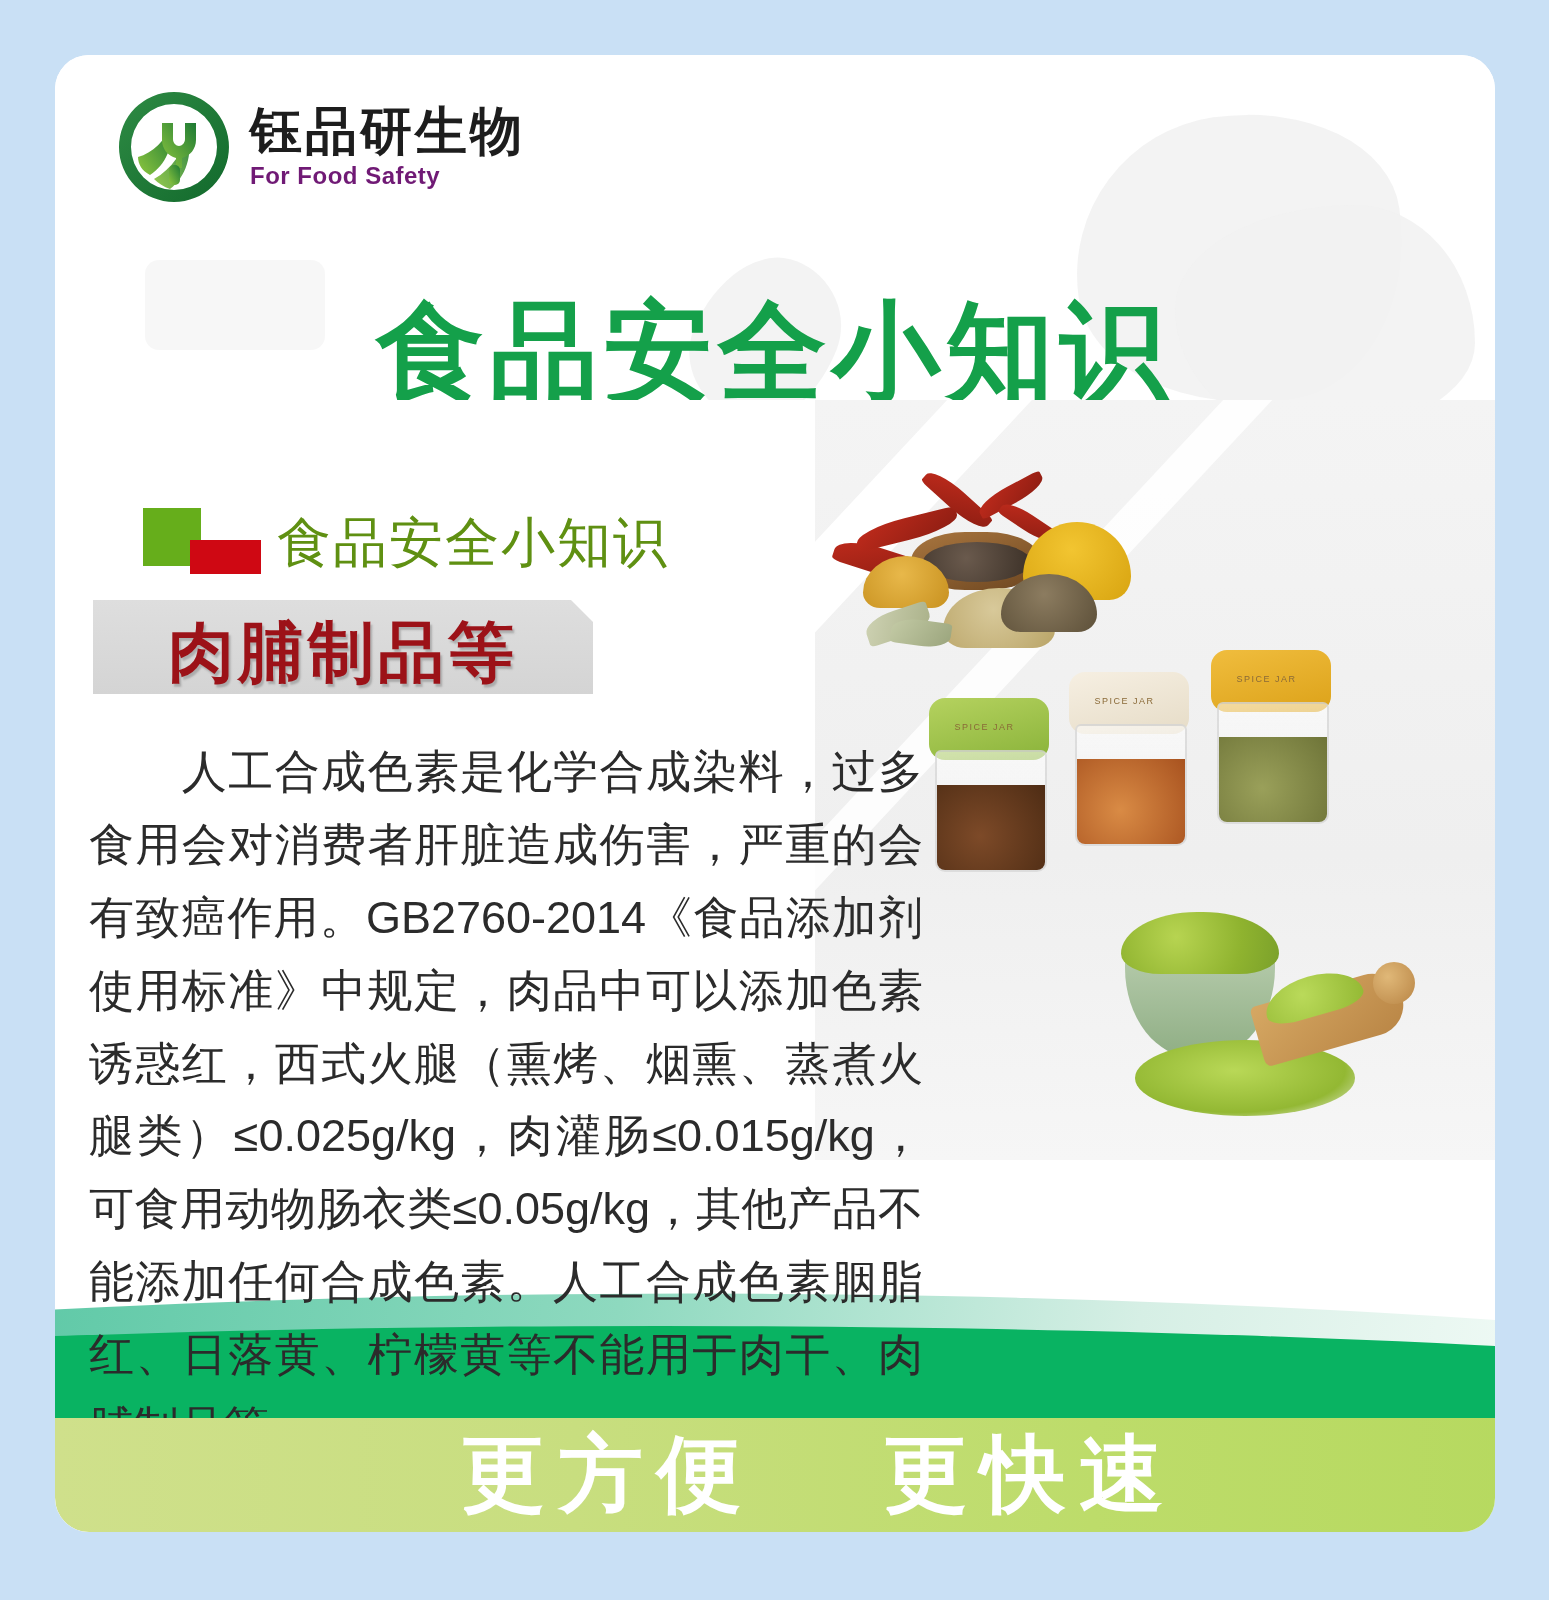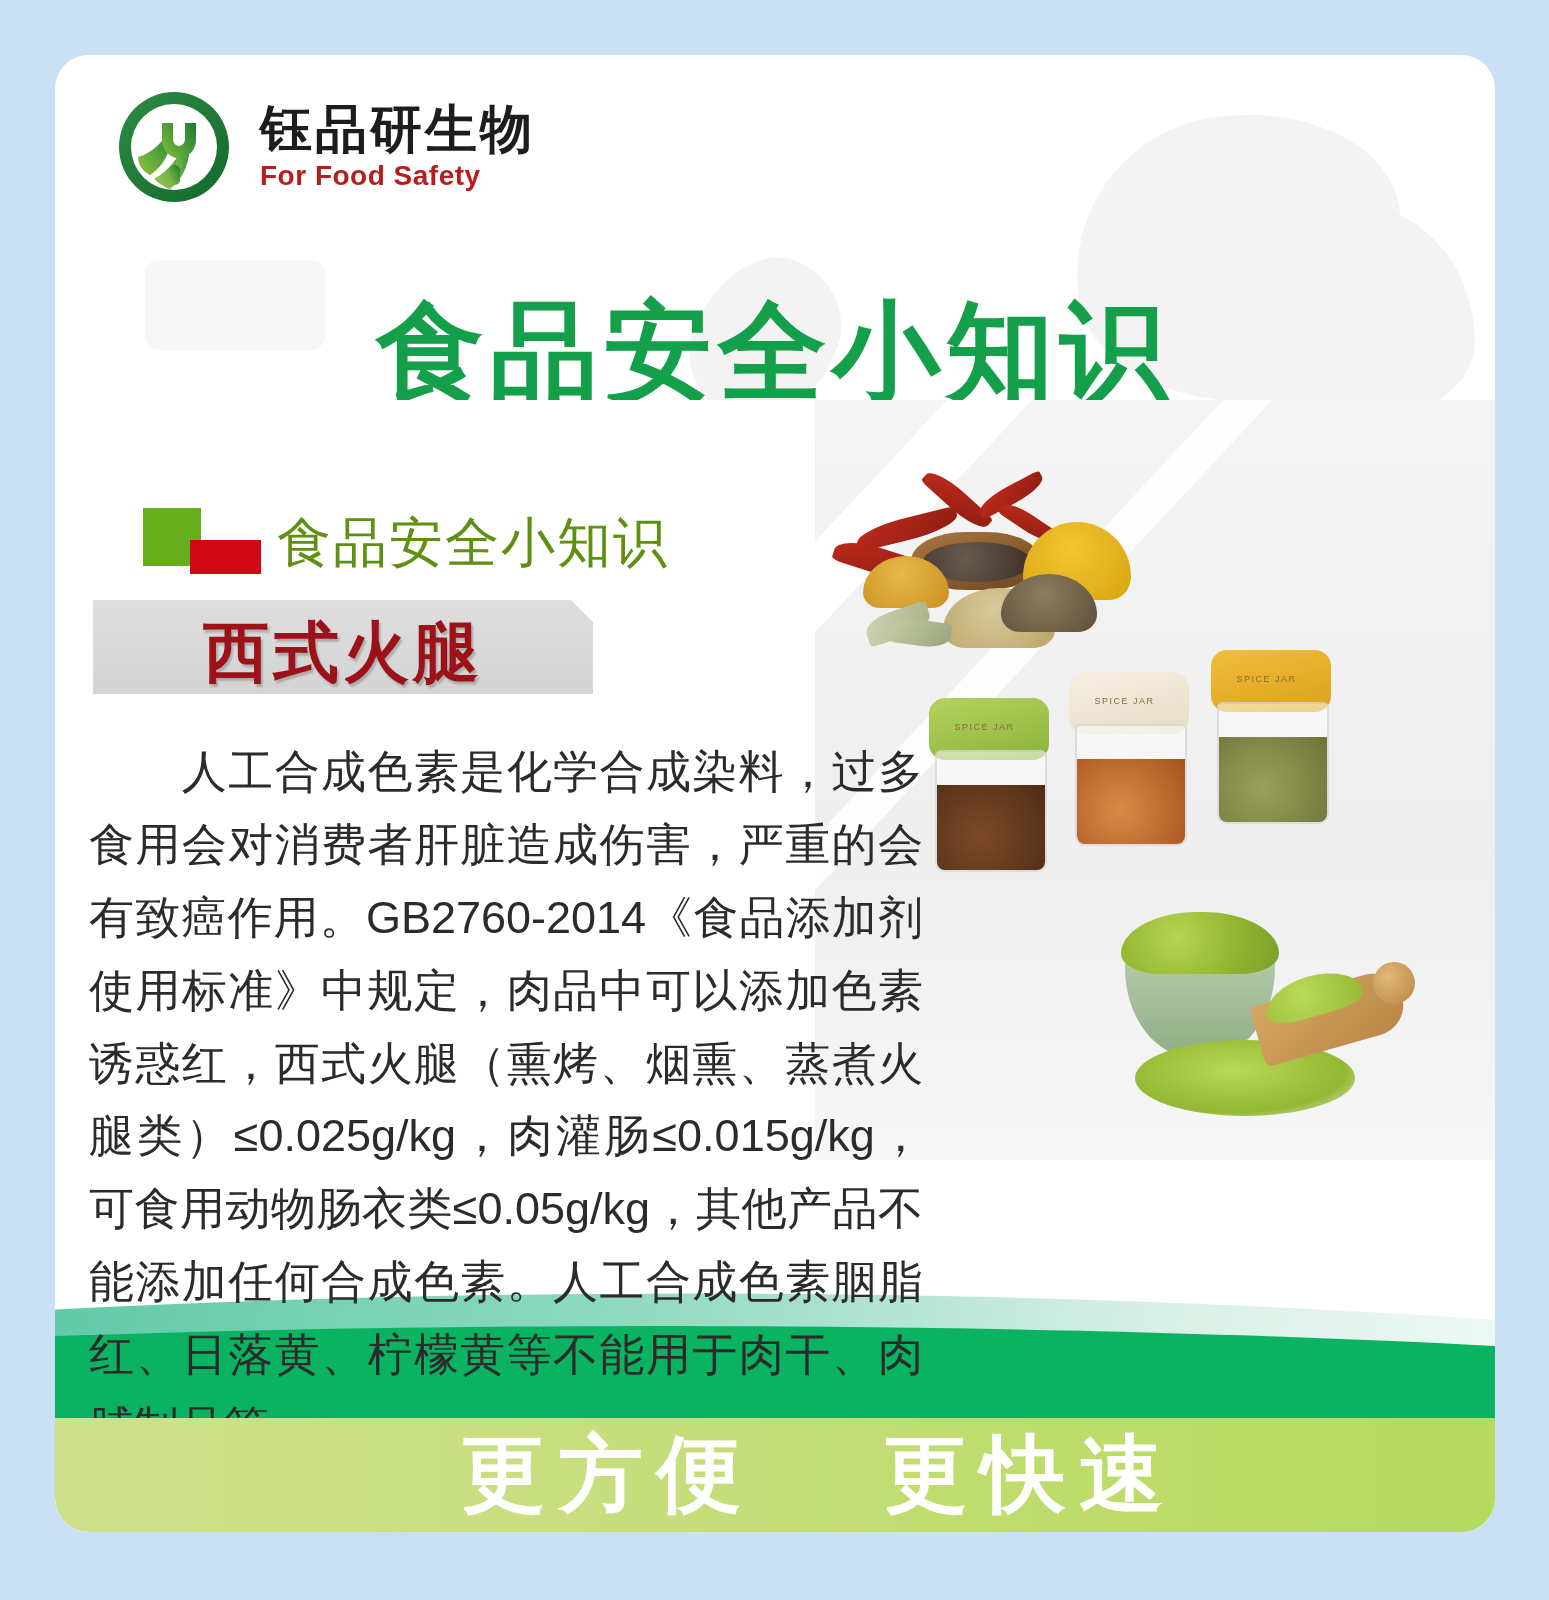--- a/index.html
+++ b/index.html
@@ -47,32 +47,32 @@
     transform:rotate(22deg);
   }
   #splash-d{
     left:90px;top:205px;width:180px;height:90px;
     border-radius:14px;
     opacity:.55;
   }
 
   #logo-block{
     position:absolute;left:55px;top:28px;
-    display:flex;align-items:center;gap:22px;
+    display:flex;align-items:center;gap:12px;
   }
   #logo-mark{
     width:128px;height:128px;position:relative;flex:0 0 auto;
   }
   #logo-text{display:flex;flex-direction:column;justify-content:center;}
   #brand-cn{
     font-size:52px;font-weight:bold;color:#1d1d1d;letter-spacing:3px;
     line-height:1.05;
   }
   #brand-en{
-    font-size:28px;font-weight:bold;color:#b91c1c;letter-spacing:.5px;
+    font-size:24px;font-weight:bold;color:#701a75;letter-spacing:.5px;
     margin-top:4px;
   }
 
   #tagline{
     position:absolute;right:48px;top:68px;
     font-size:54px;font-weight:bold;color:#141414;letter-spacing:2px;
     white-space:nowrap;
   }
 
   #main-title{
@@ -333,21 +333,21 @@
 
     <div id="wave-light"></div>
     <div id="wave-solid"></div>
     <div id="green-base"></div>
 
     <div id="mark-green"></div>
     <div id="mark-red"></div>
     <div id="section-title">食品安全小知识</div>
 
     <div id="badge"></div>
-    <div id="badge-text">西式火腿</div>
+    <div id="badge-text">肉脯制品等</div>
 
     <div id="paragraph">
       <p>　　人工合成色素是化学合成染料，过多食用会对消费者肝脏造成伤害，严重的会有致癌作用。GB2760-2014《食品添加剂使用标准》中规定，肉品中可以添加色素诱惑红，西式火腿（熏烤、烟熏、蒸煮火腿类）≤0.025g/kg，肉灌肠≤0.015g/kg，可食用动物肠衣类≤0.05g/kg，其他产品不能添加任何合成色素。人工合成色素胭脂红、日落黄、柠檬黄等不能用于肉干、肉脯制品等。</p>
     </div>
   </div>
 
   <div id="footer">
     <div id="footer-text">
       <span>更方便</span>
       <span class="footer-gap"></span>

